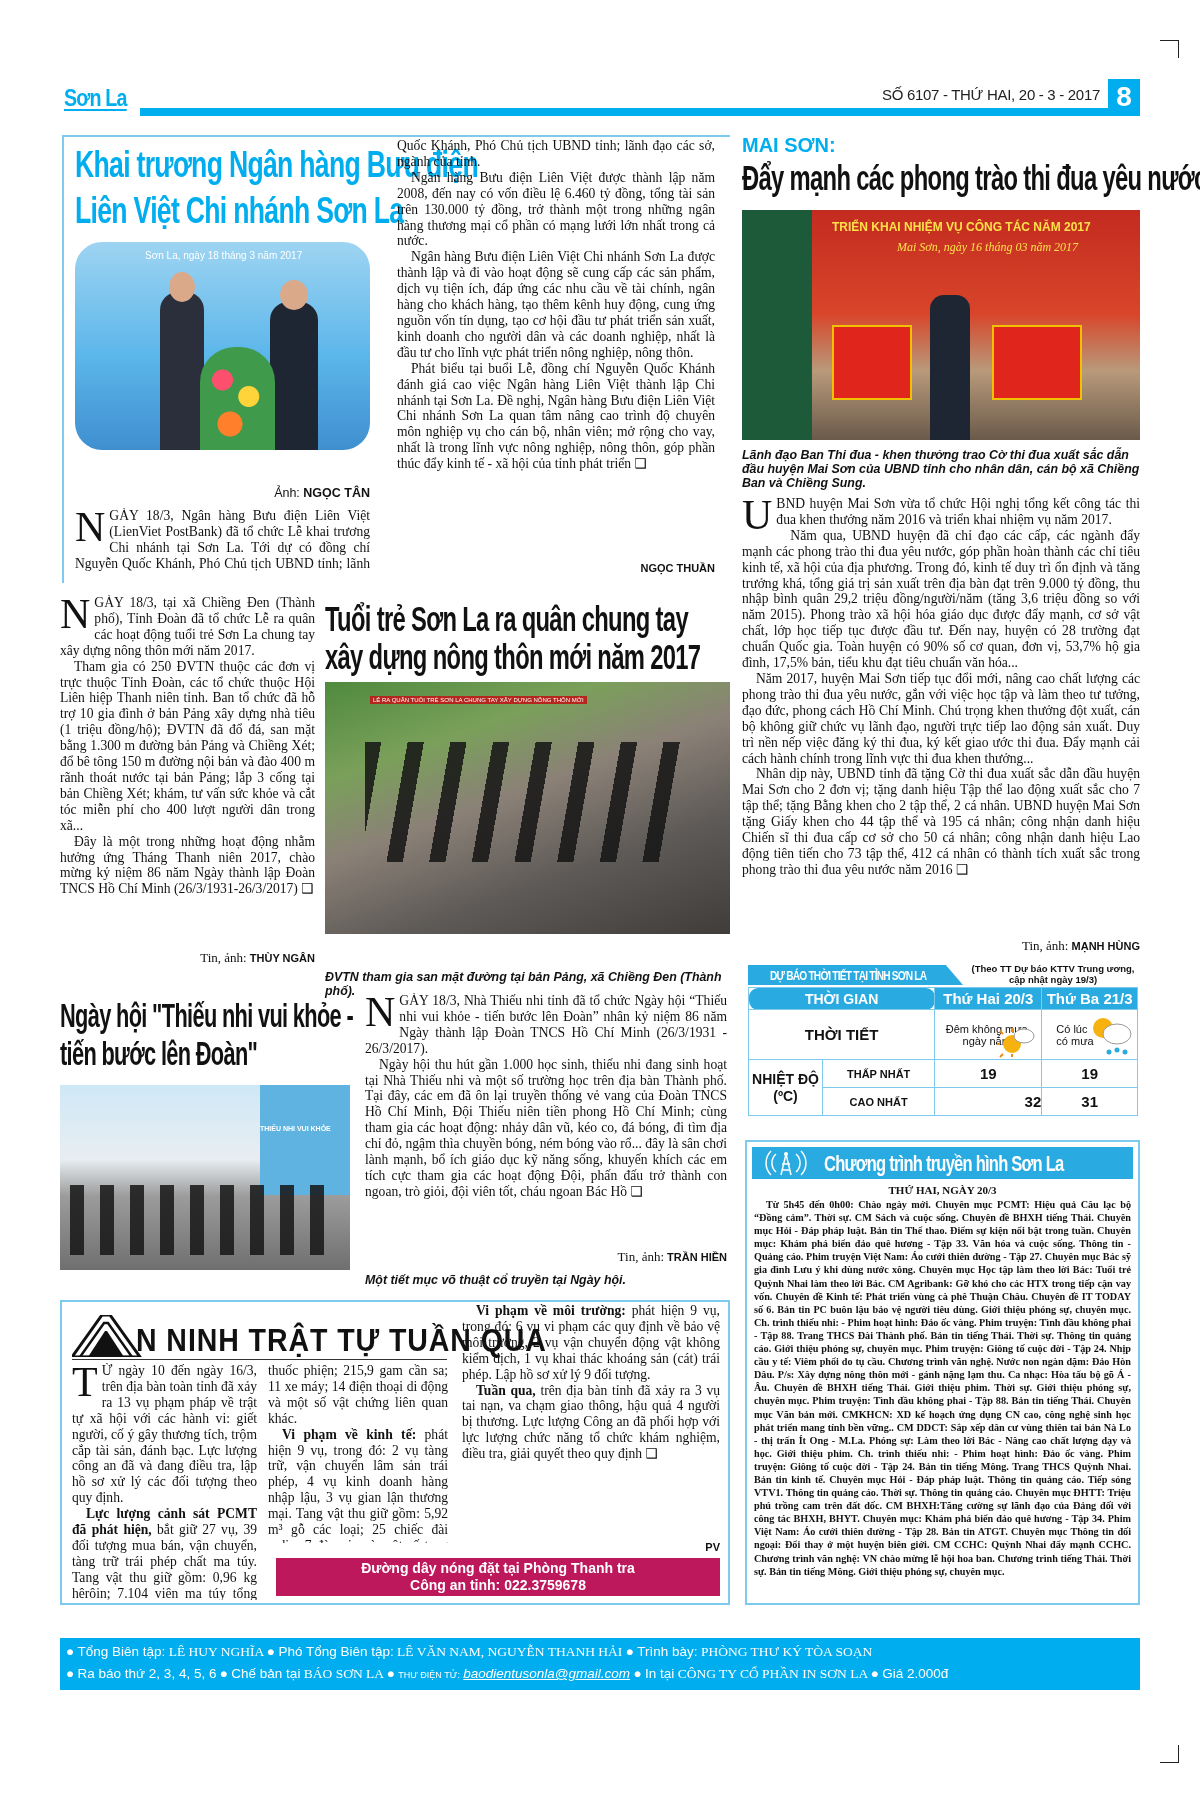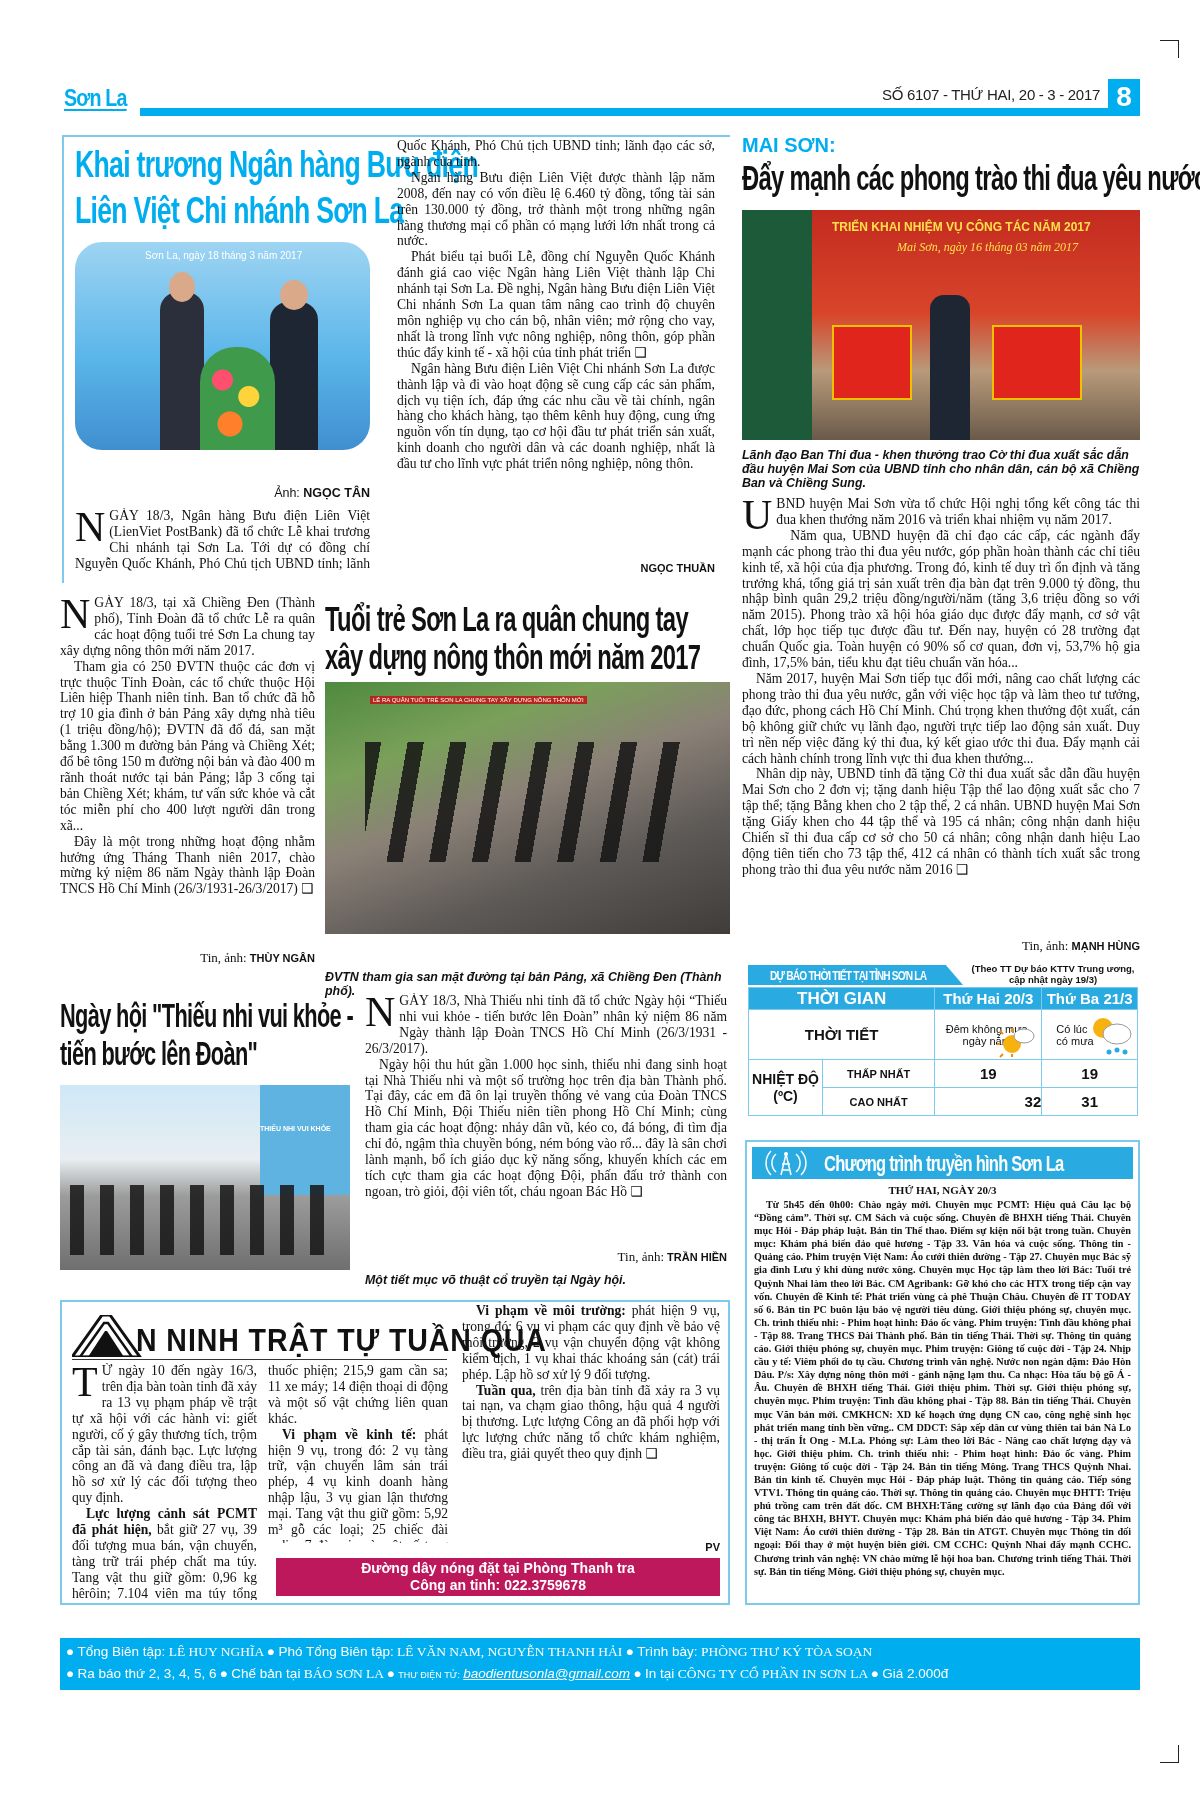--- a/index.html
+++ b/index.html
@@ -53,22 +53,22 @@
     <span>Ảnh:</span>
     <b>NGỌC TÂN</b>
   </div>
   <div class="abs body-text" style="left:0;top:368px;width:295px;height:64px;overflow:hidden;">
     <span class="dropcap">N</span>
     <p class="noindent">GÀY 18/3, Ngân hàng Bưu điện Liên Việt (LienViet PostBank) đã tổ chức Lễ khai trương Chi nhánh tại Sơn La. Tới dự có đồng chí Nguyễn Quốc Khánh, Phó Chủ tịch UBND tỉnh; lãnh đạo các sở, ngành của tỉnh.</p>
   </div>
   <div class="abs body-text" style="left:322px;top:-2px;width:318px;height:420px;overflow:hidden;">
     <p class="noindent">Quốc Khánh, Phó Chủ tịch UBND tỉnh; lãnh đạo các sở, ngành của tỉnh.</p>
     <p>Ngân hàng Bưu điện Liên Việt được thành lập năm 2008, đến nay có vốn điều lệ 6.460 tỷ đồng, tổng tài sản trên 130.000 tỷ đồng, trở thành một trong những ngân hàng thương mại cổ phần có mạng lưới lớn nhất trong cả nước.</p>
+    <p>Ngân hàng Bưu điện Liên Việt Chi nhánh Sơn La được thành lập và đi vào hoạt động sẽ cung cấp các sản phẩm, dịch vụ tiện ích, đáp ứng các nhu cầu về tài chính, ngân hàng cho khách hàng, tạo thêm kênh huy động, cung ứng nguồn vốn tín dụng, tạo cơ hội đầu tư phát triển sản xuất, kinh doanh cho người dân và các doanh nghiệp, nhất là đầu tư cho lĩnh vực phát triển nông nghiệp, nông thôn.</p>
     <p>Phát biểu tại buổi Lễ, đồng chí Nguyễn Quốc Khánh đánh giá cao việc Ngân hàng Liên Việt thành lập Chi nhánh tại Sơn La. Đề nghị, Ngân hàng Bưu điện Liên Việt Chi nhánh Sơn La quan tâm nâng cao trình độ chuyên môn nghiệp vụ cho cán bộ, nhân viên; mở rộng cho vay, nhất là trong lĩnh vực nông nghiệp, nông thôn, góp phần thúc đẩy kinh tế - xã hội của tỉnh phát triển ❑</p>
-    <p>Ngân hàng Bưu điện Liên Việt Chi nhánh Sơn La được thành lập và đi vào hoạt động sẽ cung cấp các sản phẩm, dịch vụ tiện ích, đáp ứng các nhu cầu về tài chính, ngân hàng cho khách hàng, tạo thêm kênh huy động, cung ứng nguồn vốn tín dụng, tạo cơ hội đầu tư phát triển sản xuất, kinh doanh cho người dân và các doanh nghiệp, nhất là đầu tư cho lĩnh vực phát triển nông nghiệp, nông thôn.</p>
   </div>
   <div class="abs byline" style="left:420px;top:422px;width:220px;">NGỌC THUẦN</div>
 </div>
 
 <div class="abs" style="left:742px;top:128px;width:398px;height:830px;">
   <div class="abs sans" style="left:0;top:6px;font-size:20px;color:#00aeef;font-weight:bold;">MAI SƠN:</div>
   <div class="abs cond" style="left:0;top:30px;font-size:35px;color:#111;transform:scaleX(0.68);">Đẩy mạnh các phong trào thi đua yêu nước</div>
   <div class="photo" style="left:0;top:82px;width:398px;height:230px;background:linear-gradient(180deg,#c32b1f 0%,#d8452a 45%,#b89a7a 70%,#6a5a4a 100%);">
     <div class="abs" style="left:0;top:0;width:70px;height:230px;background:#1d5a3a;"></div>
     <div class="abs sans" style="left:90px;top:10px;font-size:12px;font-weight:bold;color:#ffe04a;">TRIỂN KHAI NHIỆM VỤ CÔNG TÁC NĂM 2017</div>
@@ -166,21 +166,21 @@
   <div class="abs" style="left:0;top:2px;width:215px;height:20px;background:#29abe2;clip-path:polygon(0 0,92% 0,100% 100%,0 100%);"></div>
   <div class="abs cond" style="left:22px;top:5px;font-size:13px;color:#fff;transform:scaleX(0.78);">DỰ BÁO THỜI TIẾT TẠI TỈNH SƠN LA</div>
   <div class="abs sans" style="left:220px;top:0;width:170px;text-align:center;font-size:9.5px;font-weight:bold;line-height:11px;">
     <div>(Theo TT Dự báo KTTV Trung ương,</div>
     <div>cập nhật ngày 19/3)</div>
   </div>
   <div class="abs" style="left:0;top:24px;width:390px;">
     <table class="wx">
       <tbody>
           <tr style="background:#29abe2;color:#fff;height:22px;">
-        <td colspan="2" style="font-size:17px;font-weight:bold;width:176px;">THỜI GIAN</td>
+        <td colspan="2" style="font-size:14px;font-weight:bold;width:176px;border-radius:9px;">THỜI GIAN</td>
         <td style="font-size:15px;font-weight:bold;width:107px;">Thứ Hai 20/3</td>
         <td style="font-size:15px;font-weight:bold;">Thứ Ba 21/3</td>
       </tr>
       <tr style="height:50px;">
         <td colspan="2" style="font-size:15px;font-weight:bold;">THỜI TIẾT</td>
         <td style="position:relative;font-size:11px;line-height:12px;">
           <div>Đêm không mưa,</div>
           <div>ngày nắng</div>
           <span style="position:absolute;right:6px;top:14px;">
             <svg width="38" height="34" viewBox="0 0 38 34">

